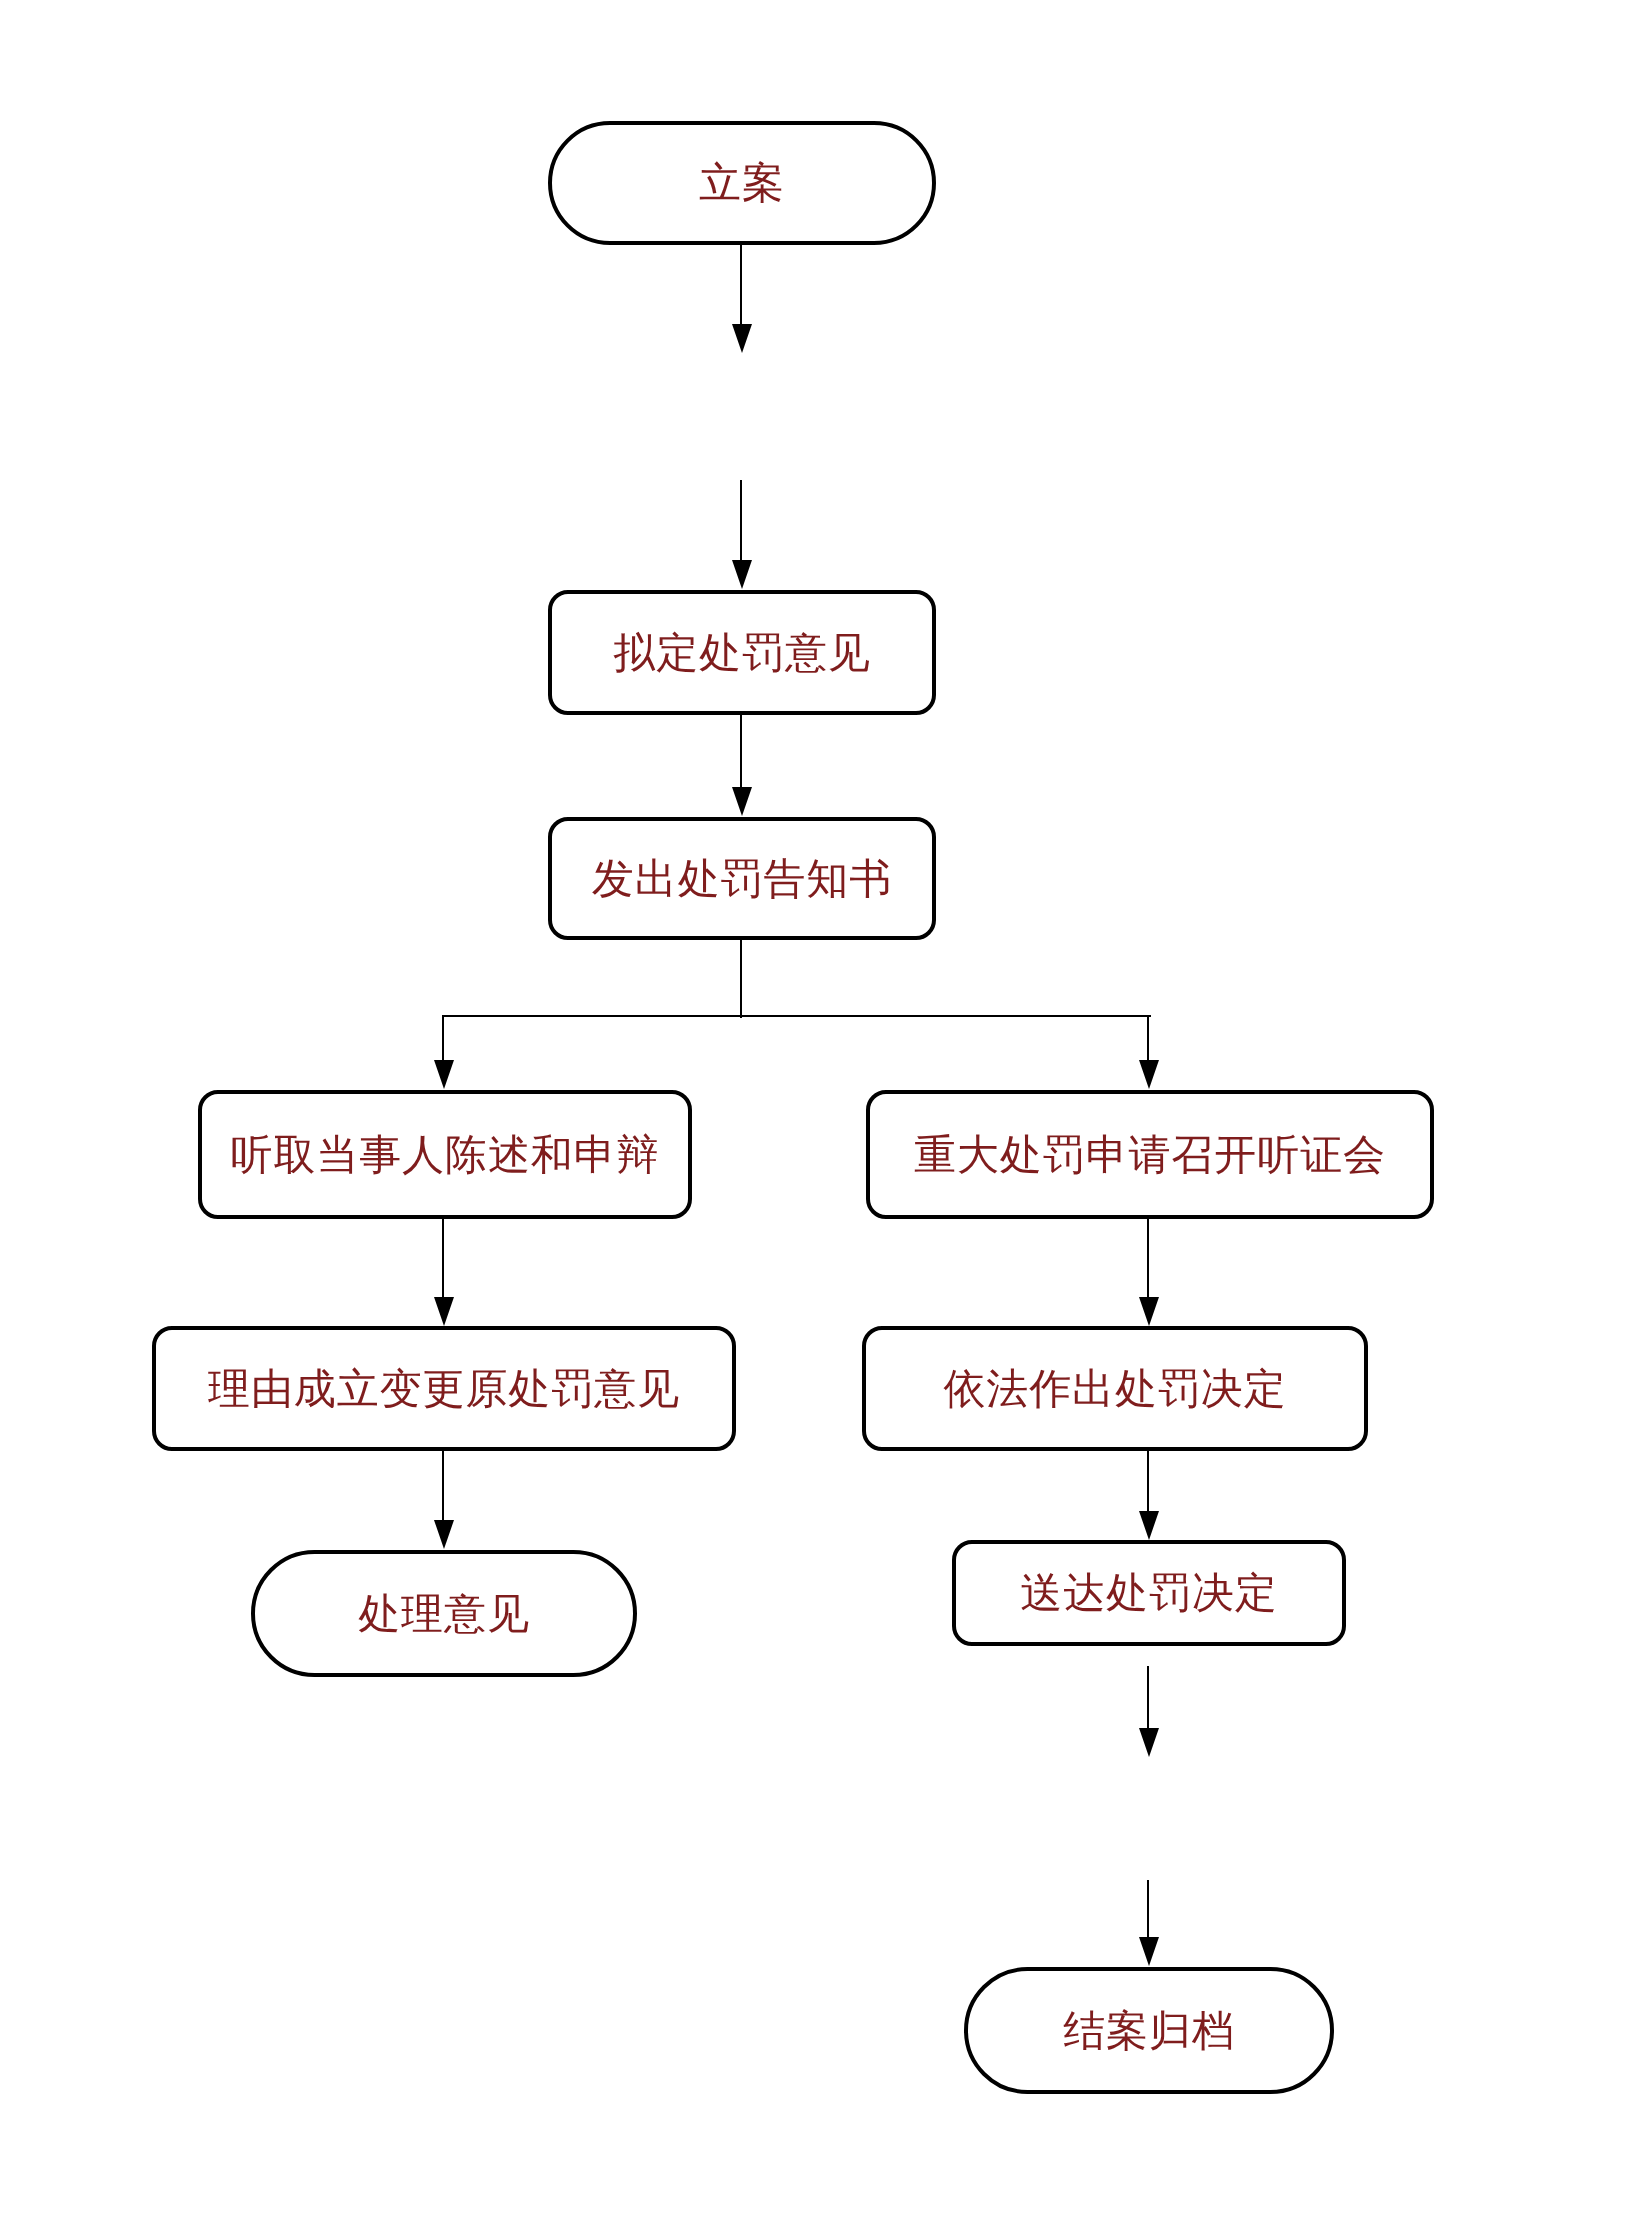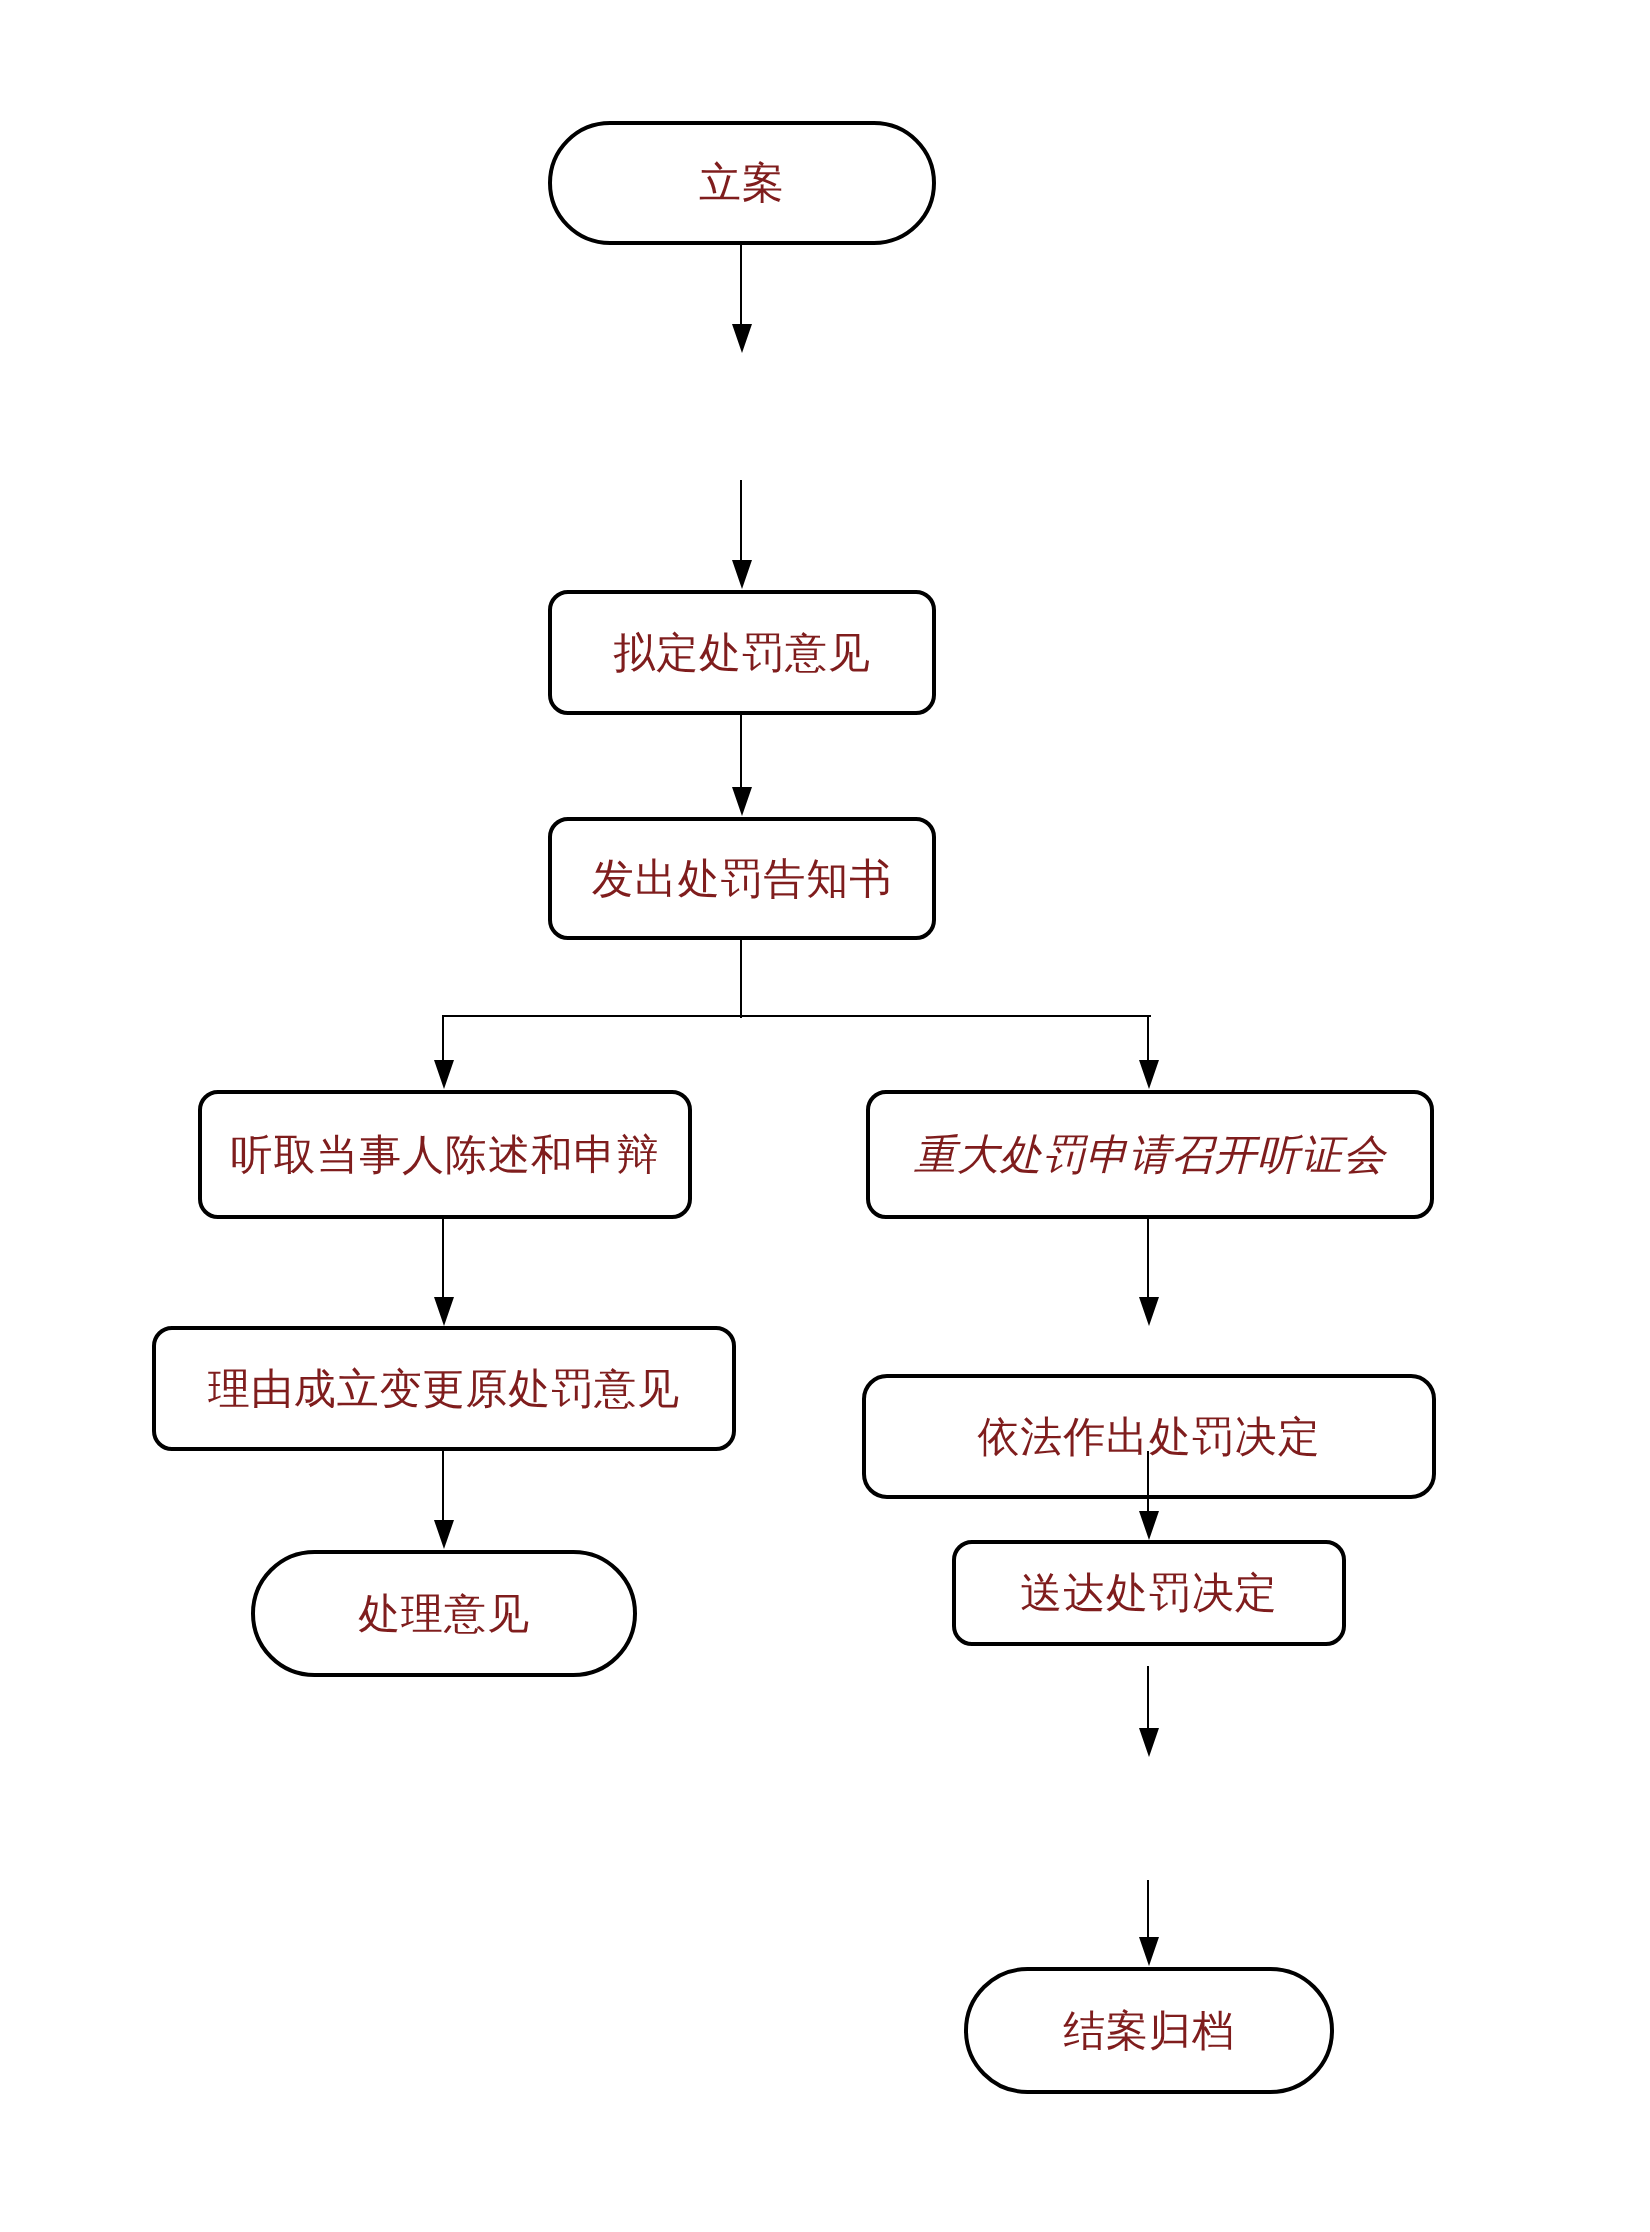--- a/index.html
+++ b/index.html
@@ -64,29 +64,29 @@
   </div>
 
   <div class="node rect" style="left:548px;  top:817px;  width:388px; height:123px;">
     <span>发出处罚告知书</span>
   </div>
 
   <div class="node rect" style="left:198px;  top:1090px; width:494px; height:129px;">
     <span>听取当事人陈述和申辩</span>
   </div>
 
-  <div class="node rect" style="left:866px;  top:1090px; width:568px; height:129px;font-style:italic;">
+  <div class="node rect" style="left:866px;  top:1090px; width:568px; height:129px;">
     <span>重大处罚申请召开听证会</span>
   </div>
 
   <div class="node rect" style="left:152px;  top:1326px; width:584px; height:125px;">
     <span>理由成立变更原处罚意见</span>
   </div>
 
-  <div class="node rect" style="left:862px;  top:1374px; width:574px; height:125px;border-radius:25px;">
+  <div class="node rect" style="left:862px;  top:1326px; width:506px; height:125px;">
     <span>依法作出处罚决定</span>
   </div>
 
   <div class="node stadium" style="left:251px;  top:1550px; width:386px; height:127px;">
     <span>处理意见</span>
   </div>
 
   <div class="node rect" style="left:952px; top:1540px; width:394px; height:106px;">
     <span>送达处罚决定</span>
   </div>

